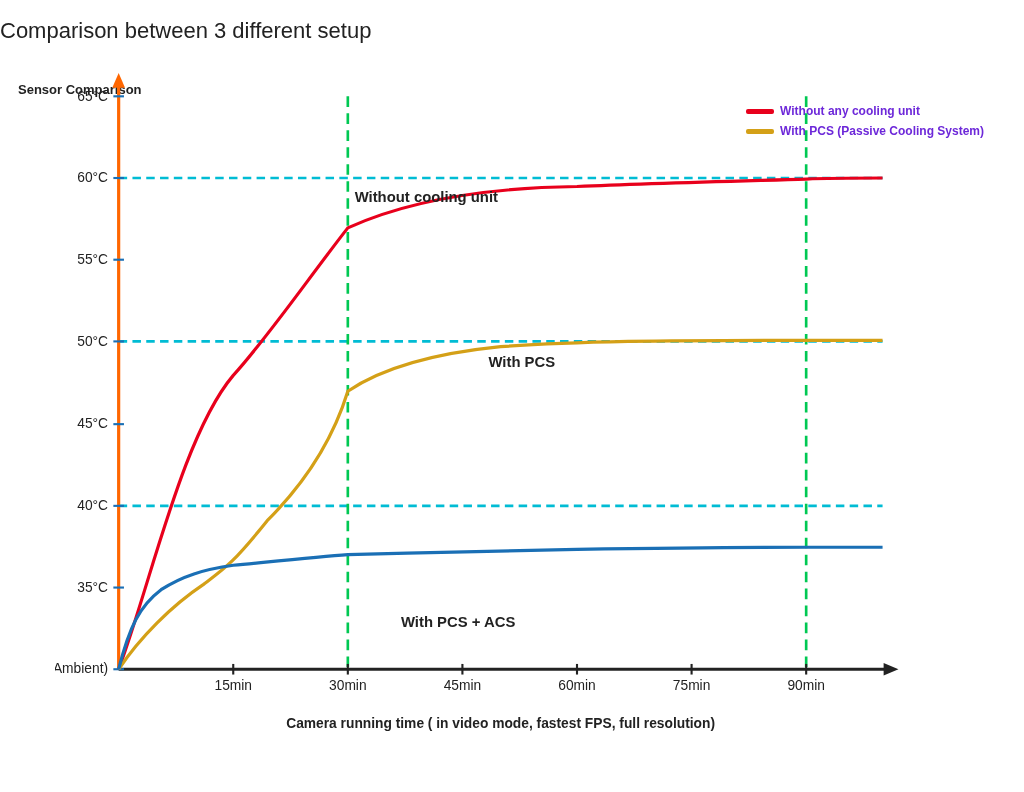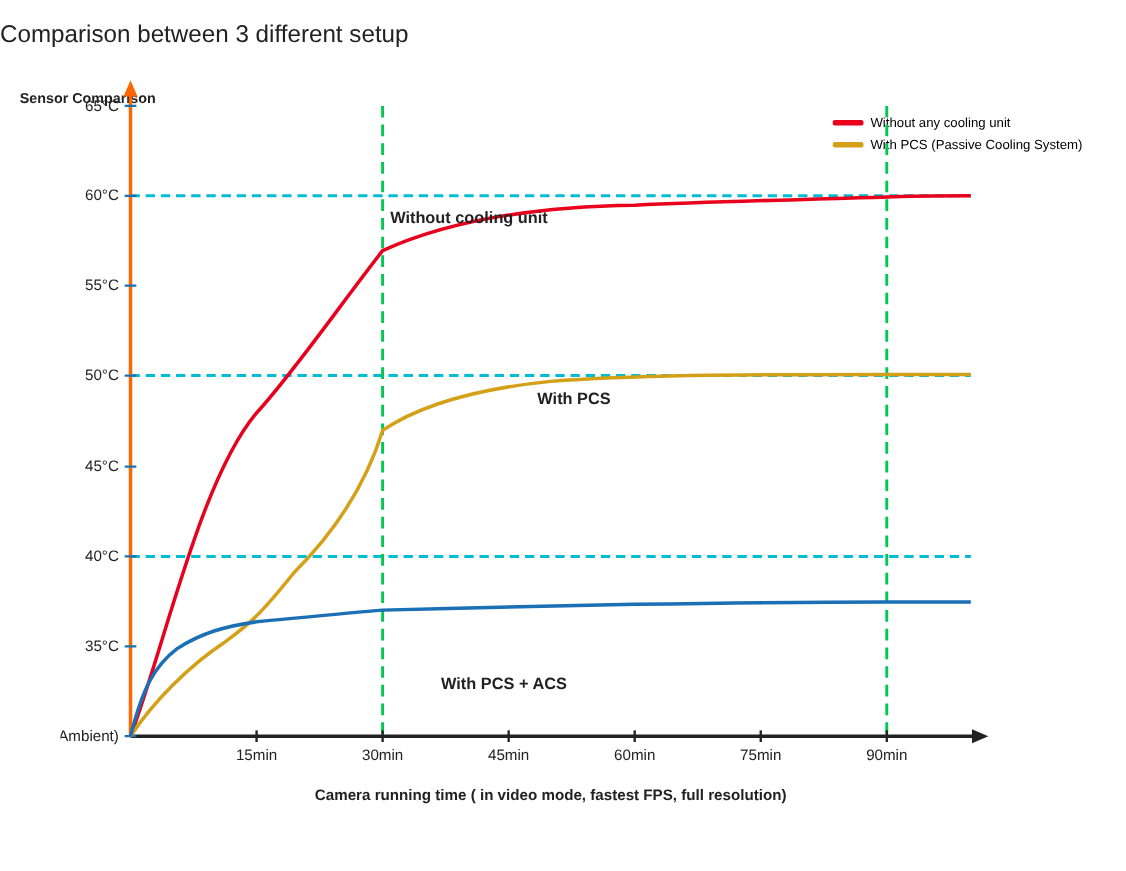--- a/index.html
+++ b/index.html
@@ -31,21 +31,22 @@
       top: 50px;
       display: flex;
       flex-direction: column;
       gap: 6px;
     }
     .legend-item {
       display: flex;
       align-items: center;
       gap: 6px;
       font-size: 12px;
-      color: #000000;
+      color: #6d28d9;
+      font-weight: bold;
     }
     .legend-color {
       width: 28px;
       height: 5px;
       border-radius: 2px;
     }
   </style>
 </head>
 <body>
 

